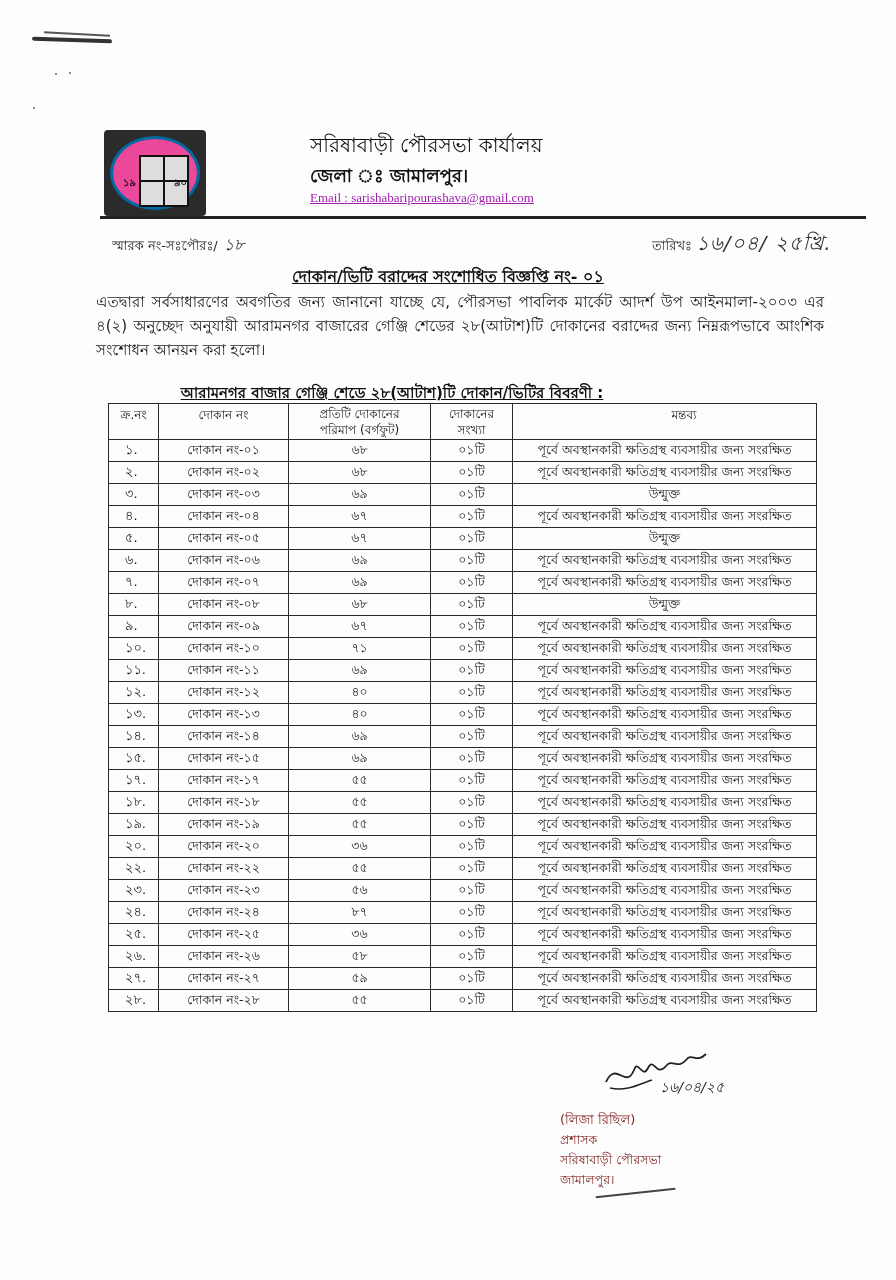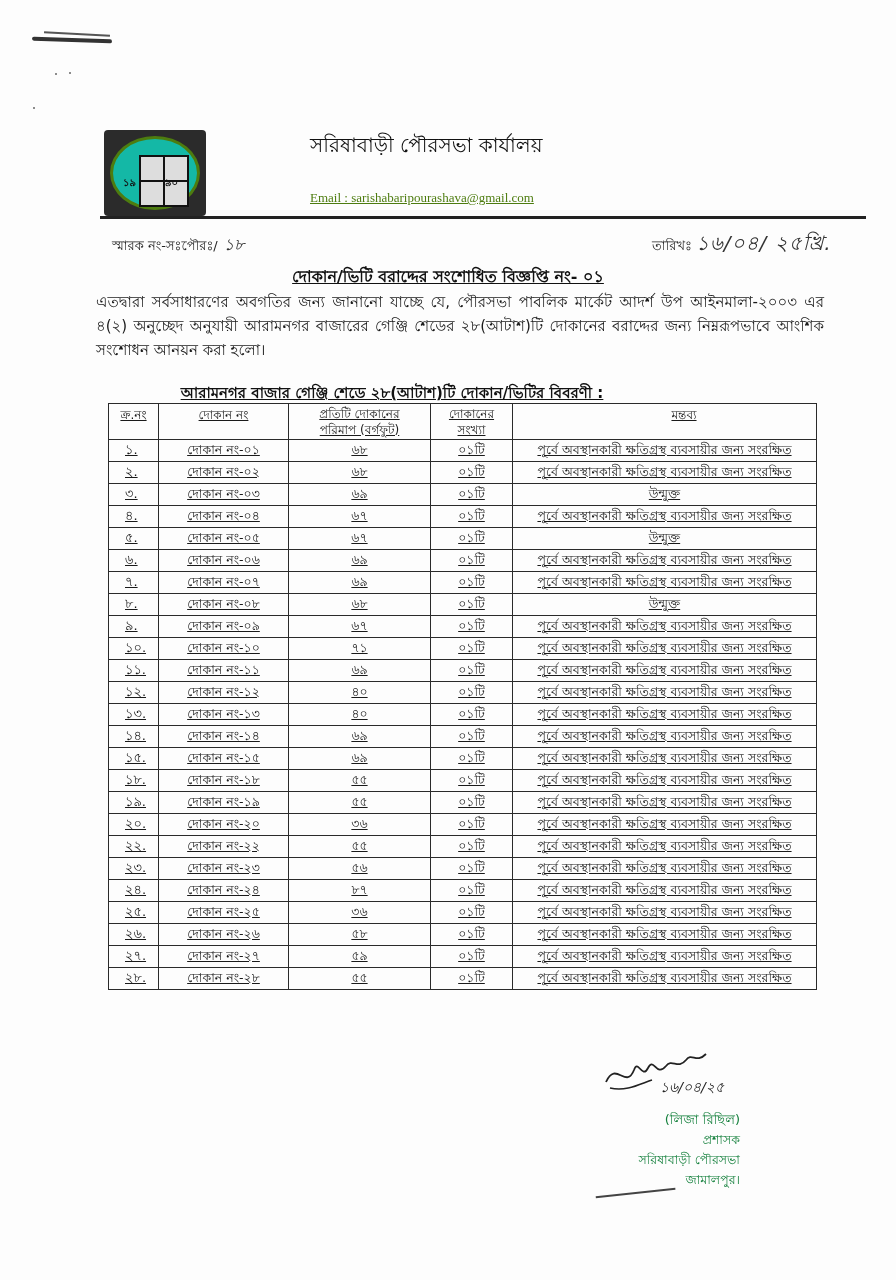--- a/index.html
+++ b/index.html
@@ -24,38 +24,38 @@
     
     .header {
       position: absolute; left: 104px; top: 130px; width: 760px; height: 86px;
     }
     .logo {
       position: absolute; left: 0; top: 0; width: 102px; height: 86px;
       background: #2b2b2b; border-radius: 4px; overflow: hidden;
     }
     .logo-inner {
       position: absolute; left: 6px; top: 6px; width: 90px; height: 74px;
-      border-radius: 50%; background: #14b8a6; border: 3px solid #4d7c0f;
+      border-radius: 50%; background: #ec4899; border: 3px solid #0369a1;
     }
     .logo-grid {
       position: absolute; left: 26px; top: 16px; width: 50px; height: 52px;
       border: 2px solid #111; background:
         linear-gradient(#111,#111) center/2px 100% no-repeat,
         linear-gradient(#111,#111) center/100% 2px no-repeat, #ddd;
     }
     .logo-yr { position:absolute; top: 36px; font-size: 10px; font-weight: bold; color:#111; }
-    .logo-yr.l { left: 10px; } .logo-yr.r { right: 19px; }
+    .logo-yr.l { left: 10px; } .logo-yr.r { right: 10px; }
     .org-title {
       position: absolute; left: 206px; top: 0px; font-size: 20px; font-weight: normal; color: #111;
     }
     .org-district {
       position: absolute; left: 206px; top: 32px; font-size: 18px; font-weight: bold; color: #111;
     }
     .org-email {
-      position: absolute; left: 206px; top: 60px; font-size: 13px; color: #4d7c0f;
+      position: absolute; left: 206px; top: 60px; font-size: 13px; color: #a21caf;
       font-family: "Liberation Serif", serif; text-decoration: underline;
     }
     .header-rule {
       position: absolute; left: 100px; top: 216px; width: 766px; height: 3px; background: #222;
     }
 
     
     .memo {
       position: absolute; left: 112px; top: 232px; font-size: 13px; color: #222;
     }
@@ -75,43 +75,43 @@
     }
 
     .table-title {
       position: absolute; left: 0; width: 784px; top: 381px; text-align: center;
       font-size: 15px; font-weight: bold; text-decoration: underline; color: #111;
     }
 
     table.shops {
       position: absolute; left: 108px; top: 403px; width: 708px;
       border-collapse: collapse; table-layout: fixed;
-      font-size: 12px; color: #1a1a1a; text-decoration: underline;
+      font-size: 12px; color: #1a1a1a;
     }
     table.shops th, table.shops td {
       border: 1px solid #2a2a2a; text-align: center; vertical-align: middle;
       font-weight: normal; padding: 0 2px; white-space: nowrap; overflow: hidden;
     }
     table.shops th { height: 36px; font-size: 12px; line-height: 16px; }
     table.shops td { height: 21.4px; font-size: 12.5px; }
     table.shops td.sl { text-align: left; padding-left: 16px; font-size: 13px; }
     table.shops th.remarks-h { vertical-align: top; padding-top: 3px; padding-left: 41px; }
     table.shops th.sl-h { vertical-align: top; padding-top: 3px; }
     table.shops th.shop-h { vertical-align: top; padding-top: 3px; }
     col.c1 { width: 50px; } col.c2 { width: 130px; } col.c3 { width: 142px; }
     col.c4 { width: 82px; } col.c5 { width: 304px; }
 
     
     .signature {
       position: absolute; left: 596px; top: 1040px; width: 160px; height: 50px; text-decoration: underline;
     }
     .signature svg { width: 160px; height: 60px; }
     .sig-block {
-      position: absolute; left: 560px; top: 1110px; width: 180px; text-align: right;
-      font-size: 12.5px; line-height: 20px; color: #15803d;
+      position: absolute; left: 560px; top: 1110px; width: 180px; text-align: left;
+      font-size: 12.5px; line-height: 20px; color: #7f1d1d;
     }
     .sig-block .name { font-size: 13px; }
     .stamp-line {
       position: absolute; left: 596px; top: 1192px; width: 80px; height: 10px;
       border-top: 2px solid #444; transform: rotate(-6deg);
     }
   </style>
 </head>
 <body>
 
@@ -123,20 +123,21 @@
 
 <div class="header">
   <div class="logo">
     <div class="logo-inner">
       <span class="logo-yr l">১৯</span>
       <div class="logo-grid"></div>
       <span class="logo-yr r">৯০</span>
     </div>
   </div>
   <div class="org-title">সরিষাবাড়ী পৌরসভা কার্যালয়</div>
+  <div class="org-district">জেলা ঃ জামালপুর।</div>
   <div class="org-email">Email : sarishabaripourashava@gmail.com</div>
 </div>
 <div class="header-rule"></div>
 
 <div class="memo">
   <span>স্মারক নং-সঃপৌরঃ/</span><span class="hand">১৮</span>
 </div>
 <div class="date">
   <span>তারিখঃ</span><span class="hand">১৬/০৪/ ২৫খ্রি.</span>
 </div>
@@ -268,20 +269,27 @@
         <td>পূর্বে অবস্থানকারী ক্ষতিগ্রস্থ ব্যবসায়ীর জন্য সংরক্ষিত</td>
       </tr>
       <tr>
         <td class="sl">১৫.</td>
         <td>দোকান নং-১৫</td>
         <td>৬৯</td>
         <td>০১টি</td>
         <td>পূর্বে অবস্থানকারী ক্ষতিগ্রস্থ ব্যবসায়ীর জন্য সংরক্ষিত</td>
       </tr>
       <tr>
+        <td class="sl">১৭.</td>
+        <td>দোকান নং-১৭</td>
+        <td>৫৫</td>
+        <td>০১টি</td>
+        <td>পূর্বে অবস্থানকারী ক্ষতিগ্রস্থ ব্যবসায়ীর জন্য সংরক্ষিত</td>
+      </tr>
+      <tr>
         <td class="sl">১৮.</td>
         <td>দোকান নং-১৮</td>
         <td>৫৫</td>
         <td>০১টি</td>
         <td>পূর্বে অবস্থানকারী ক্ষতিগ্রস্থ ব্যবসায়ীর জন্য সংরক্ষিত</td>
       </tr>
       <tr>
         <td class="sl">১৯.</td>
         <td>দোকান নং-১৯</td>
         <td>৫৫</td>

